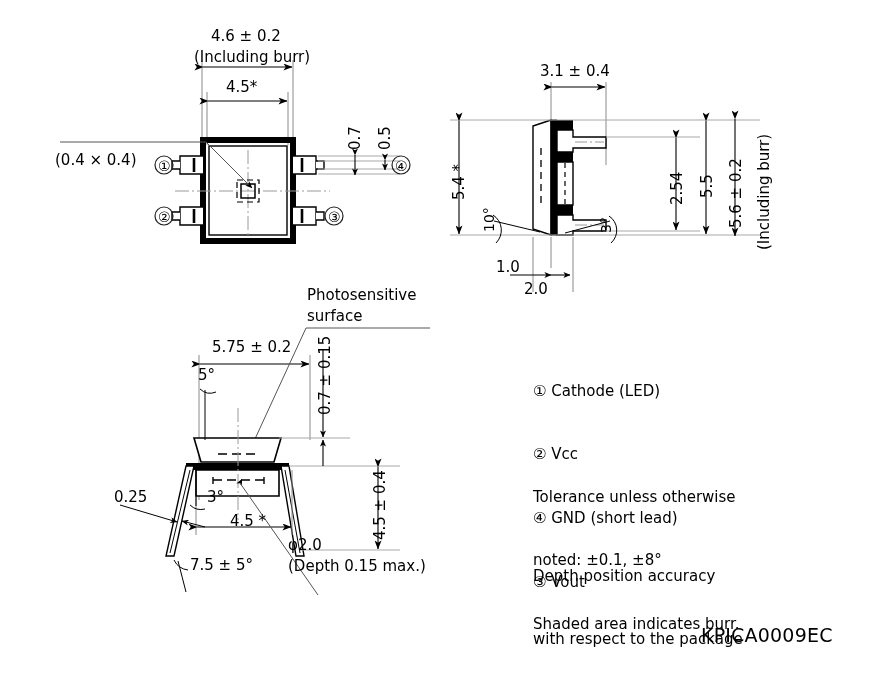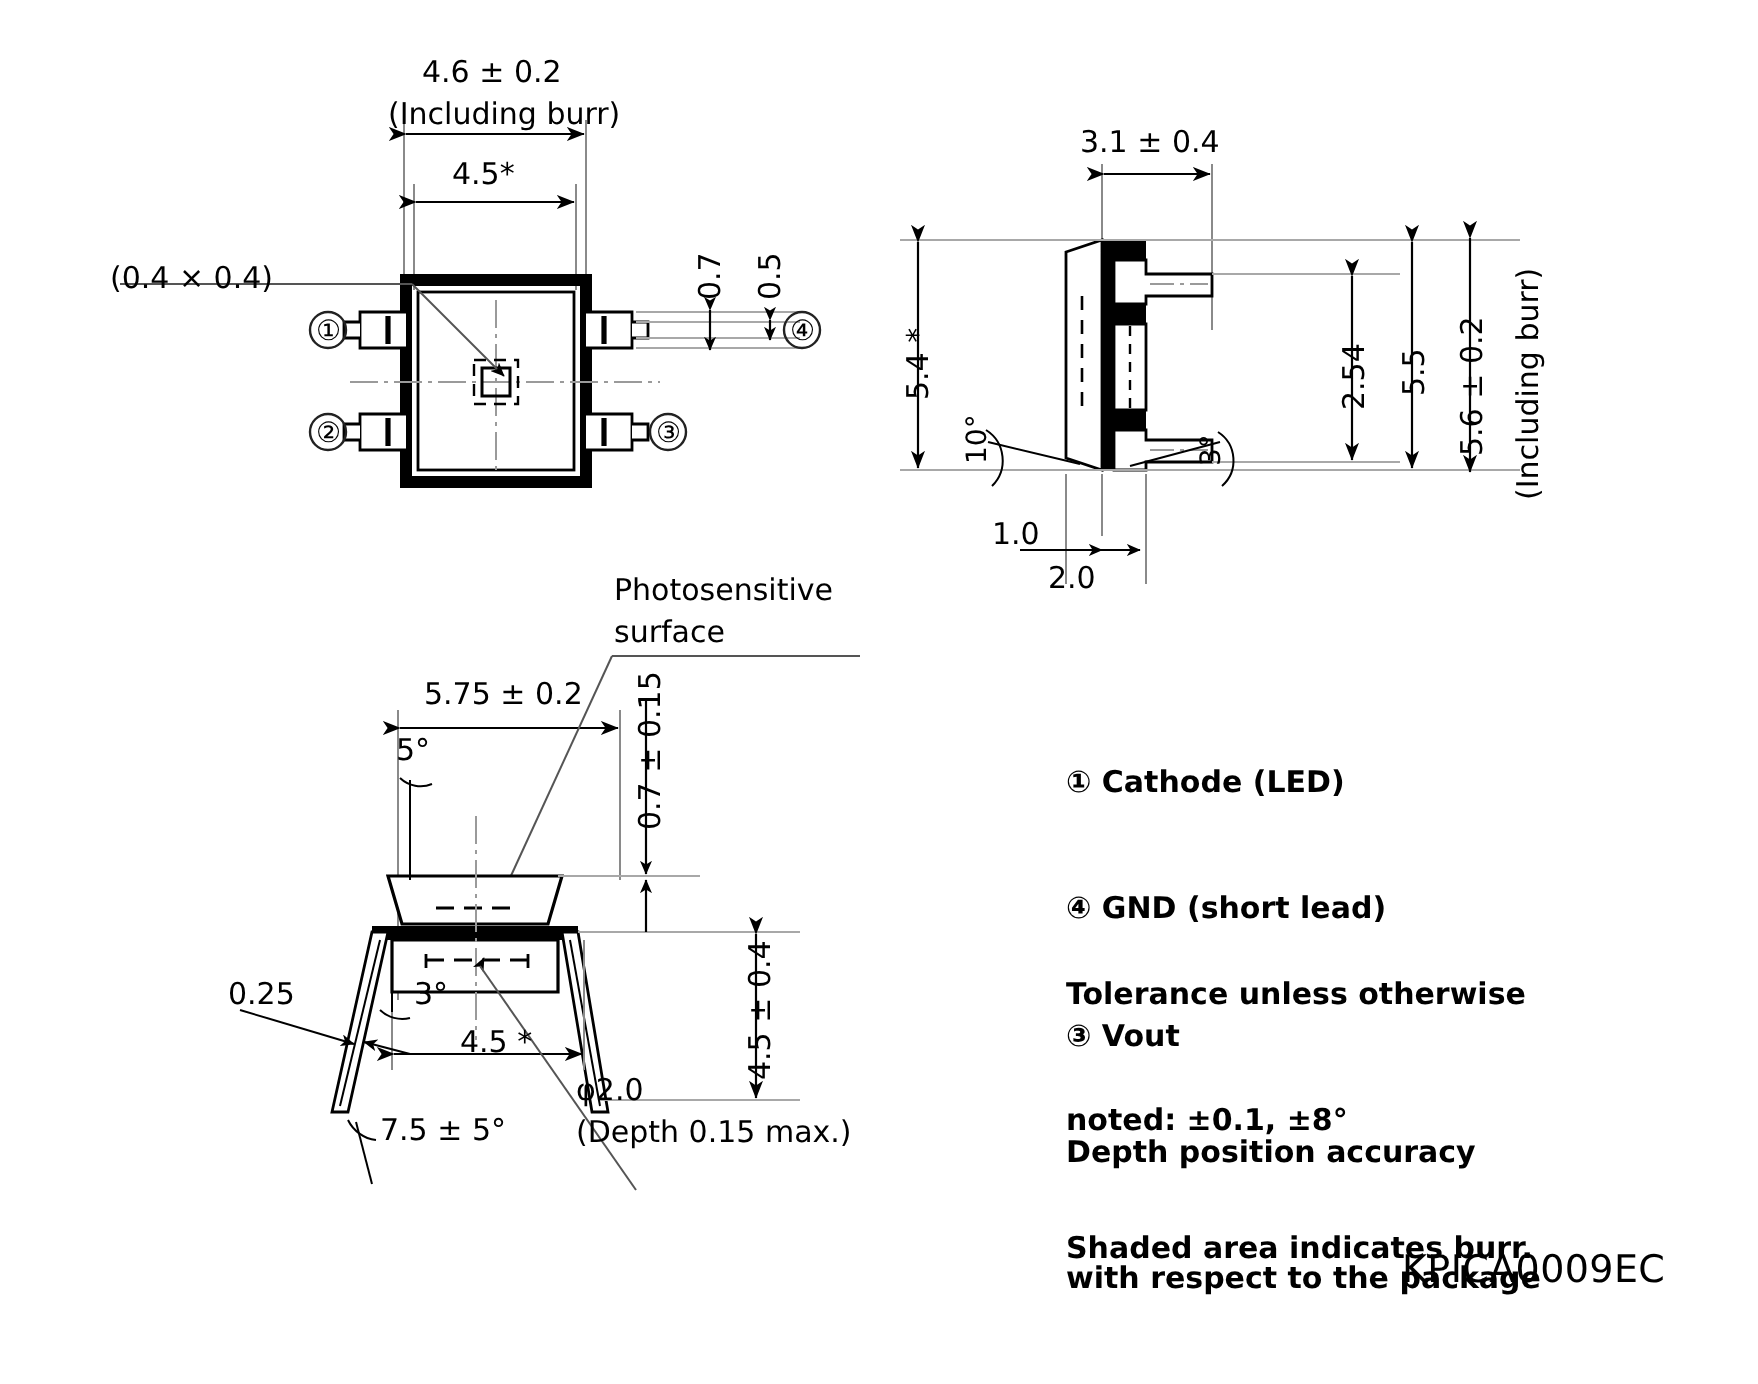--- a/index.html
+++ b/index.html
@@ -39,21 +39,20 @@
   .lbl.rot {
     transform-origin: 0 0;
     transform: rotate(-90deg);
   }
   .note {
     position: absolute;
     font-family: "DejaVu Sans", sans-serif;
     font-size: 15px;
     line-height: 1.42;
     white-space: pre;
-    font-weight: bold;
   }
   .code {
     position: absolute;
     font-family: "DejaVu Sans", sans-serif;
     font-size: 19px;
     letter-spacing: 0.2px;
     white-space: pre;
   }
   .pinline { display: block; white-space: pre; }
 </style>
@@ -321,21 +320,21 @@
         <line x1="240" y1="483" x2="242" y2="479" marker-end="url(#arS)"></line>
         <line x1="240" y1="483" x2="318" y2="595"></line>
       </g>
     </g>
   </svg>
 
   <div class="lbl" style="left:211px; top:27px;">4.6 ± 0.2</div>
   <div class="lbl" style="left:194px; top:48px;">(Including burr)</div>
   <div class="lbl" style="left:226px; top:78px;">4.5*</div>
 
-  <div class="lbl" style="left:55px; top:130px;">(0.4 × 0.4)</div>
+  <div class="lbl" style="left:55px; top:151px;">(0.4 × 0.4)</div>
 
   <div class="lbl rot" style="left:346px; top:150px;">0.7</div>
   <div class="lbl rot" style="left:376px; top:150px;">0.5</div>
 
   <div class="lbl" style="left:158px; top:157px; font-size:14px;">①</div>
   <div class="lbl" style="left:158px; top:208px; font-size:14px;">②</div>
   <div class="lbl" style="left:328px; top:208px; font-size:14px;">③</div>
   <div class="lbl" style="left:395px; top:157px; font-size:14px;">④</div>
 
   <div class="lbl" style="left:540px; top:62px;">3.1 ± 0.4</div>
@@ -358,20 +357,21 @@
   <div class="lbl" style="left:198px; top:366px;">5°</div>
   <div class="lbl" style="left:207px; top:488px;">3°</div>
   <div class="lbl" style="left:114px; top:488px;">0.25</div>
   <div class="lbl" style="left:230px; top:512px;">4.5 *</div>
   <div class="lbl" style="left:190px; top:556px;">7.5 ± 5°</div>
   <div class="lbl" style="left:288px; top:536px;">φ2.0</div>
   <div class="lbl" style="left:288px; top:557px;">(Depth 0.15 max.)</div>
 
   <div class="note" style="left:533px; top:338px;">
     <span class="pinline">① Cathode (LED)</span>
+    <span class="pinline">② Vcc</span>
     <span class="pinline">④ GND (short lead)</span>
     <span class="pinline">③ Vout</span>
   </div>
 
   <div class="note" style="left:533px; top:444px;">
     <span class="pinline">Tolerance unless otherwise</span>
     <span class="pinline">noted: ±0.1, ±8°</span>
     <span class="pinline">Shaded area indicates burr.</span>
   </div>
 

